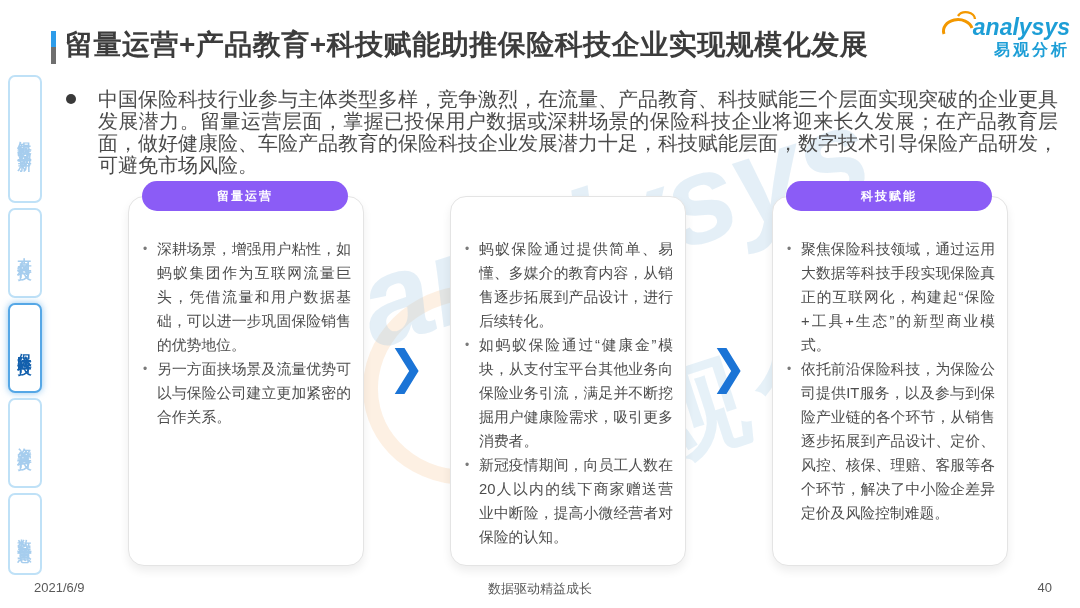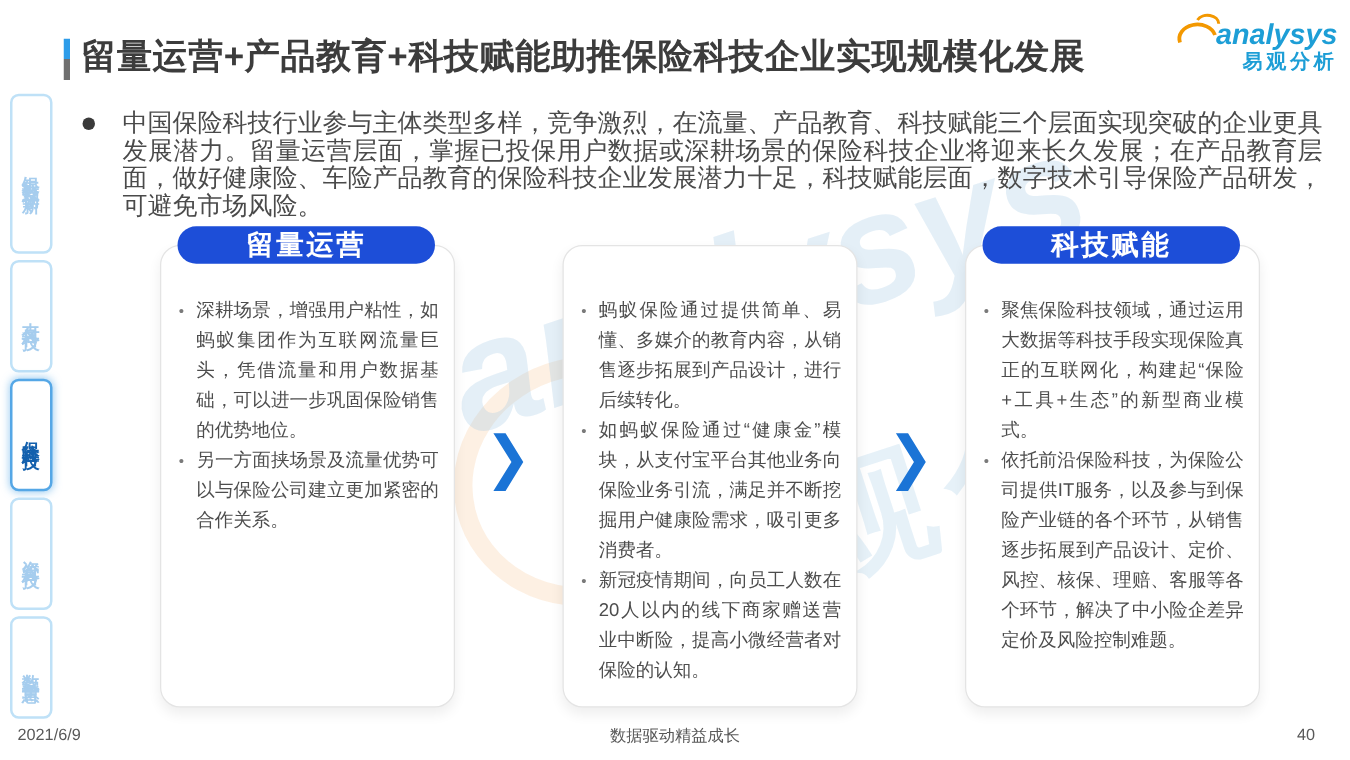--- a/index.html
+++ b/index.html
@@ -39,33 +39,33 @@
   .watermark{position:absolute;left:0;top:0;width:1080px;height:608px;pointer-events:none;overflow:hidden;}
   .wm-brand{position:absolute;left:340px;top:240px;font-size:125px;font-weight:bold;font-style:italic;
     color:rgba(166,203,230,0.30);transform:rotate(-18deg);transform-origin:left top;white-space:nowrap;}
   .wm-cn{position:absolute;left:520px;top:400px;font-size:100px;font-weight:bold;letter-spacing:14px;
     color:rgba(166,203,230,0.28);transform:rotate(-18deg);transform-origin:left top;white-space:nowrap;}
   .wm-swoosh{position:absolute;left:350px;top:255px;}
   
   .card{position:absolute;top:196px;height:368px;width:234px;background:#ffffff;
     border:1px solid #e4e4e4;border-radius:16px;box-shadow:0 5px 10px rgba(0,0,0,0.07);}
   .card-1{left:128px;} .card-2{left:450px;} .card-3{left:772px;}
-  .pill{position:absolute;top:181px;width:206px;height:30px;border-radius:16px;background:#1d4ed8;
-    color:#ffffff;font-size:22px;font-weight:bold;letter-spacing:2px;
+  .pill{position:absolute;top:181px;width:206px;height:30px;border-radius:16px;background:#8b5cf6;
+    color:#ffffff;font-size:12px;font-weight:bold;letter-spacing:2px;
     display:flex;align-items:center;justify-content:center;z-index:3;}
   .pill-1{left:142px;} .pill-2{left:464px;} .pill-3{left:786px;font-family:Liberation Serif, serif;}
   .bullets{margin:0;padding:40px 12px 0 14px;list-style:none;position:relative;z-index:2;}
   .bullets li{position:relative;padding-left:14px;font-size:14.8px;line-height:24px;color:#4d4d4d;text-align:justify;}
   .bullets li::before{content:"•";position:absolute;left:0;top:0;color:#7a7a7a;font-size:12px;}
   .arrow{position:absolute;top:341px;font-size:44px;font-weight:bold;color:#1b74d6;
     font-family:"DejaVu Sans",sans-serif;transform:scaleY(1.05);}
   .arrow-1{left:388px;} .arrow-2{left:710px;}
   
   .footer{position:absolute;left:0;bottom:10px;width:1080px;height:18px;font-size:13px;color:#595959;}
-  .footer-date{position:absolute;left:14px;}
+  .footer-date{position:absolute;left:34px;}
   .footer-center{position:absolute;left:0;width:1080px;text-align:center;}
   .footer-page{position:absolute;right:28px;}
 </style>
 </head>
 <body>
 
 <div class="slide">
 
   <div class="watermark">
     <svg class="wm-swoosh" width="240" height="240" viewBox="0 0 240 240">

